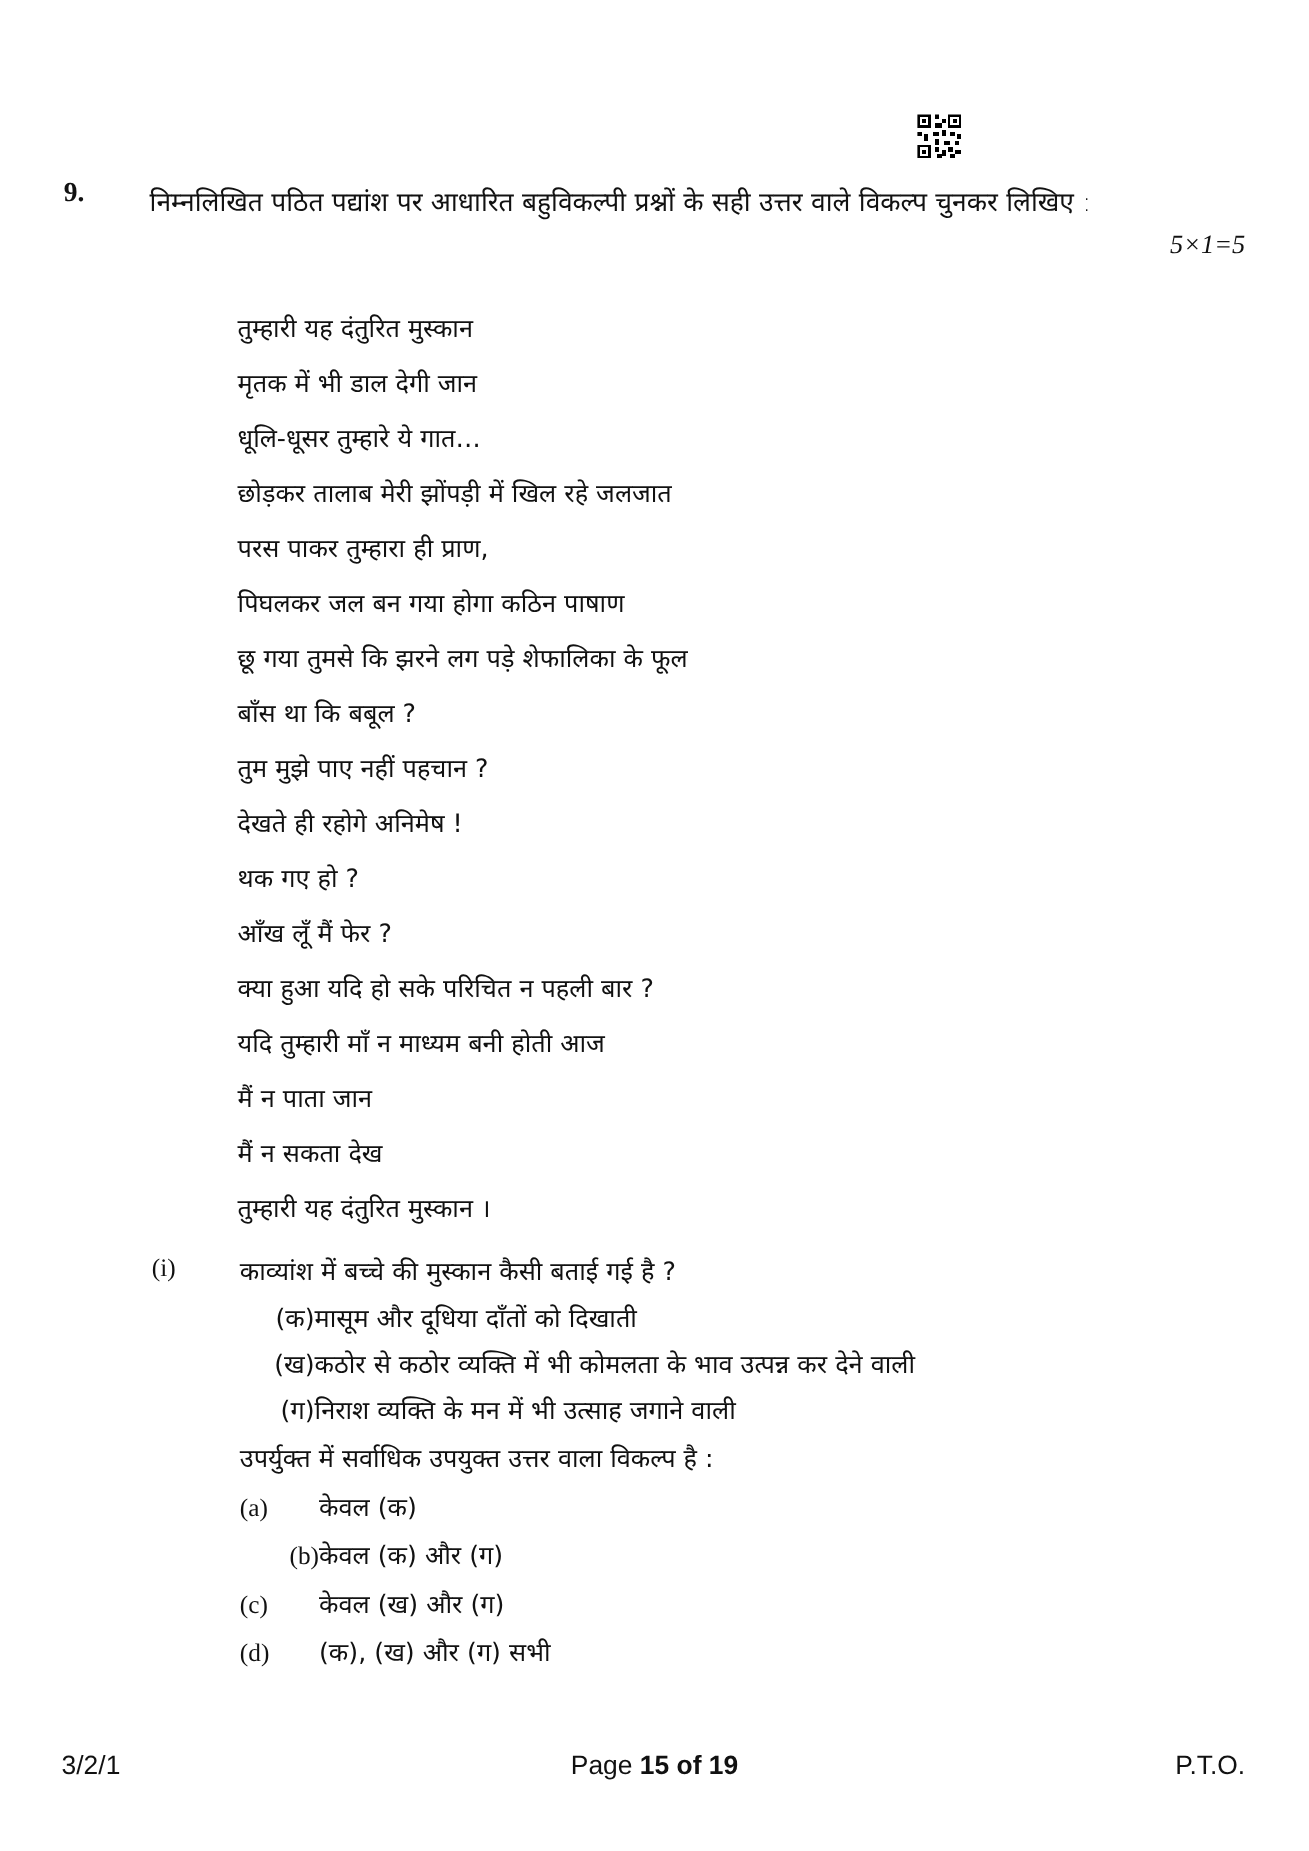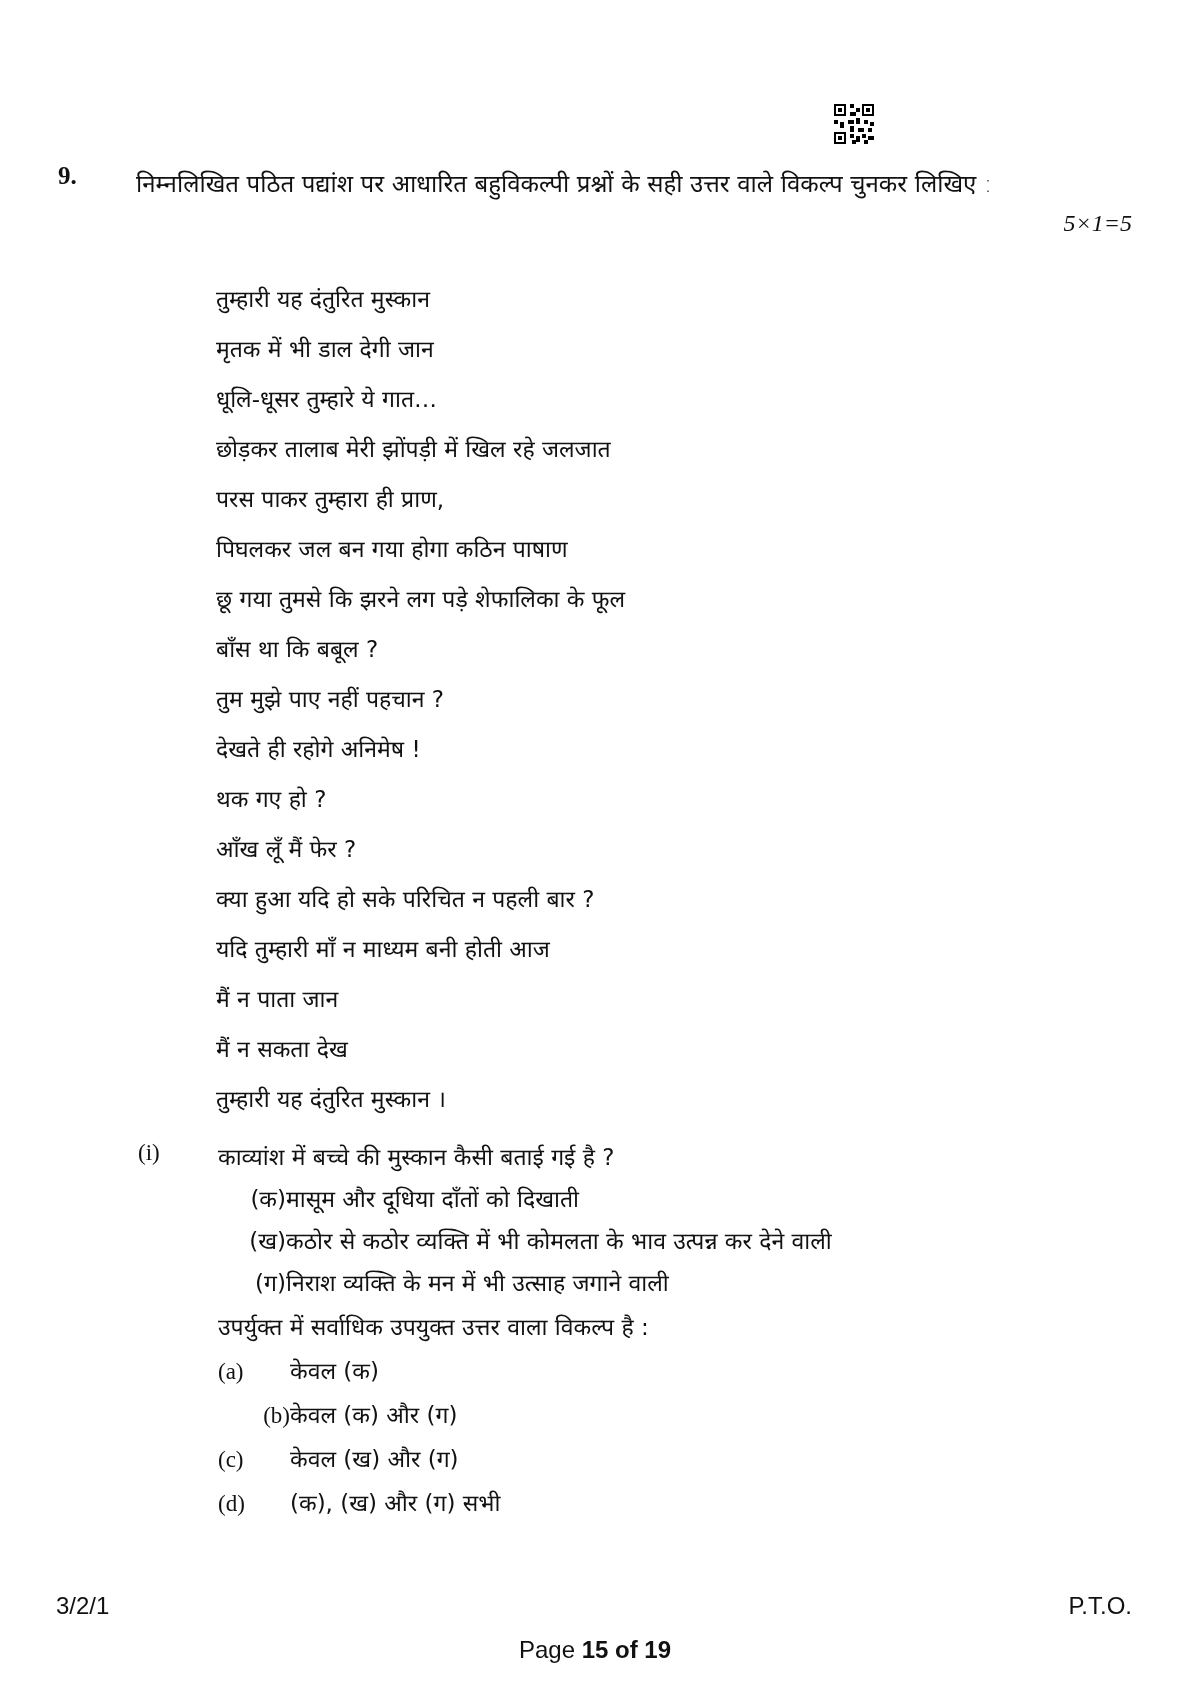--- a/index.html
+++ b/index.html
@@ -42,21 +42,21 @@
   .stmt .lbl { display: inline-block; width: 68px; }
   .opt {
     position: absolute; left: 80px; white-space: nowrap; line-height: 34px;
   }
   .opt .lbl { display: inline-block; width: 72px; font-family: "Liberation Serif", serif; }
   .footer {
     position: absolute; top: 1592px; left: 0; width: 1190px; height: 40px;
     font-family: "Liberation Sans", sans-serif; font-size: 24px;
   }
   .foot-left { position: absolute; left: 56px; top: 0; }
-  .foot-center { position: absolute; left: 0; width: 1190px; text-align: center; top: 0; margin-top: 44px; }
+  .foot-center { position: absolute; left: 0; width: 1190px; text-align: center; top: 0; }
   .foot-right { position: absolute; right: 58px; top: 0; }
   .b { font-weight: bold; }
 </style>
 </head>
 <body>
 
 <div class="qr">
   <svg width="40" height="40" viewBox="0 0 20 20" shape-rendering="crispEdges">
     <rect x="0" y="0" width="20" height="20" fill="#fff"></rect>
     <rect x="0" y="0" width="6" height="6" fill="#000"></rect>

